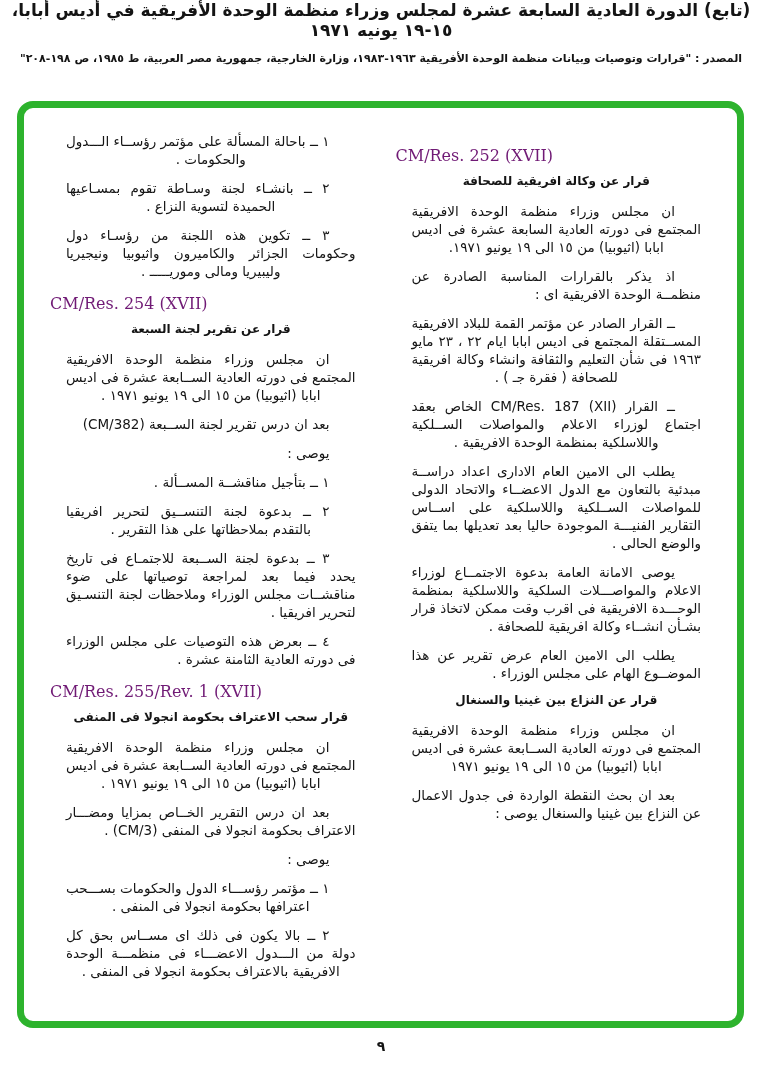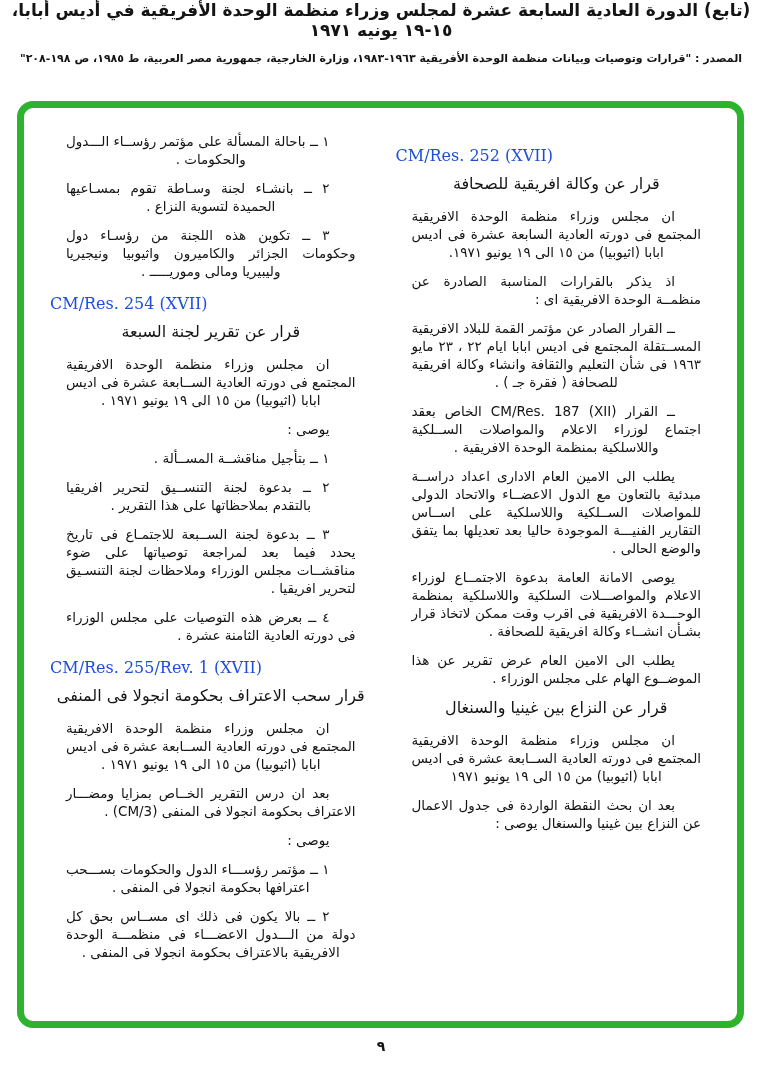--- a/index.html
+++ b/index.html
@@ -24,24 +24,24 @@
   }
   .col{flex:1 1 0;direction:rtl;}
   .para{
     margin:0 16px 11px;font-size:13.5px;line-height:18px;
     text-align:justify;text-indent:26px;
   }
   .cl{text-align-last:center;}
   .ref{
     direction:ltr;text-align:left;
     font-family:"DejaVu Serif","Liberation Serif",serif;
-    font-size:16px;margin:14px 0 9px;color:#1d4ed8;
+    font-size:16px;margin:14px 0 9px;color:#701a75;
   }
   .hd{
-    font-weight:normal;font-size:16px;text-align:center;
+    font-weight:bold;font-size:12px;text-align:center;
     margin:7px 0 14px;text-indent:0;
   }
   .pnum{
     position:absolute;top:1038px;left:0;width:762px;
     text-align:center;font-weight:bold;font-size:14px;
   }
 </style>
 </head>
 <body>
 
@@ -70,20 +70,21 @@
         <p class="para">بعد ان بحث النقطة الواردة فى جدول الاعمال عن النزاع بين غينيا والسنغال يوصى :</p>
       </div>
 
       <div class="col">
         <p class="para cl">١ ــ باحالة المسألة على مؤتمر رؤســاء الـــدول والحكومات .</p>
         <p class="para cl">٢ ــ بانشـاء لجنة وسـاطة تقوم بمسـاعيها الحميدة لتسوية النزاع .</p>
         <p class="para cl">٣ ــ تكوين هذه اللجنة من رؤسـاء دول وحكومات الجزائر والكاميرون واثيوبيا ونيجيريا وليبيريا ومالى وموريـــــ .</p>
         <p class="ref">CM/Res. 254 (XVII)</p>
         <p class="hd">قرار عن تقرير لجنة السبعة</p>
         <p class="para cl">ان مجلس وزراء منظمة الوحدة الافريقية المجتمع فى دورته العادية الســابعة عشرة فى اديس ابابا (اثيوبيا) من ١٥ الى ١٩ يونيو ١٩٧١ .</p>
+        <p class="para">بعد ان درس تقرير لجنة الســبعة (CM/382)</p>
         <p class="para">يوصى :</p>
         <p class="para">١ ــ بتأجيل مناقشــة المســألة .</p>
         <p class="para cl">٢ ــ بدعوة لجنة التنســيق لتحرير افريقيا بالتقدم بملاحظاتها على هذا التقرير .</p>
         <p class="para">٣ ــ بدعوة لجنة الســبعة للاجتمـاع فى تاريخ يحدد فيما بعد لمراجعة توصياتها على ضوء مناقشــات مجلس الوزراء وملاحظات لجنة التنسـيق لتحرير افريقيا .</p>
         <p class="para">٤ ــ بعرض هذه التوصيات على مجلس الوزراء فى دورته العادية الثامنة عشرة .</p>
         <p class="ref">CM/Res. 255/Rev. 1 (XVII)</p>
         <p class="hd">قرار سحب الاعتراف بحكومة انجولا فى المنفى</p>
         <p class="para cl">ان مجلس وزراء منظمة الوحدة الافريقية المجتمع فى دورته العادية الســابعة عشرة فى اديس ابابا (اثيوبيا) من ١٥ الى ١٩ يونيو ١٩٧١ .</p>
         <p class="para">بعد ان درس التقرير الخــاص بمزايا ومضـــار الاعتراف بحكومة انجولا فى المنفى (CM/3) .</p>
         <p class="para">يوصى :</p>

